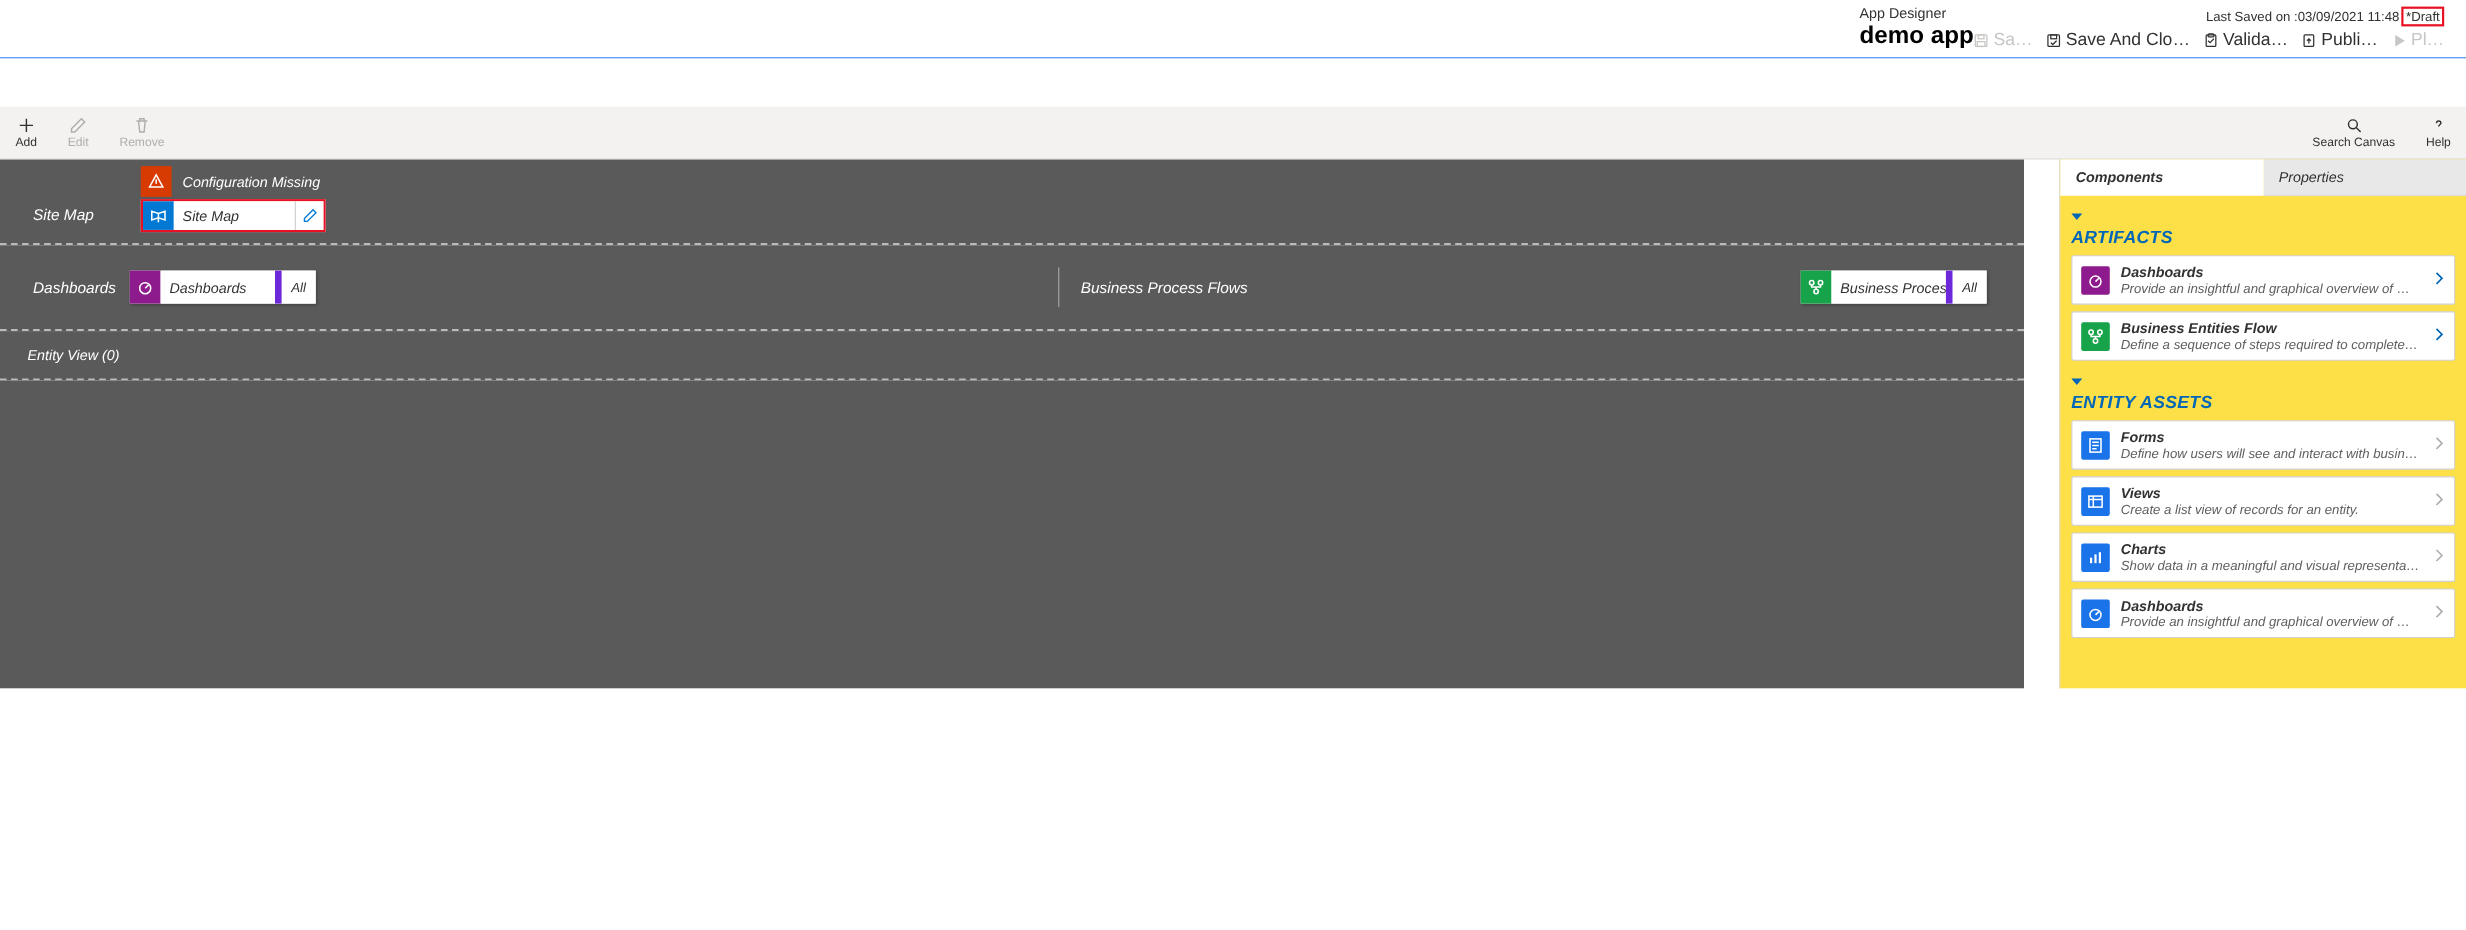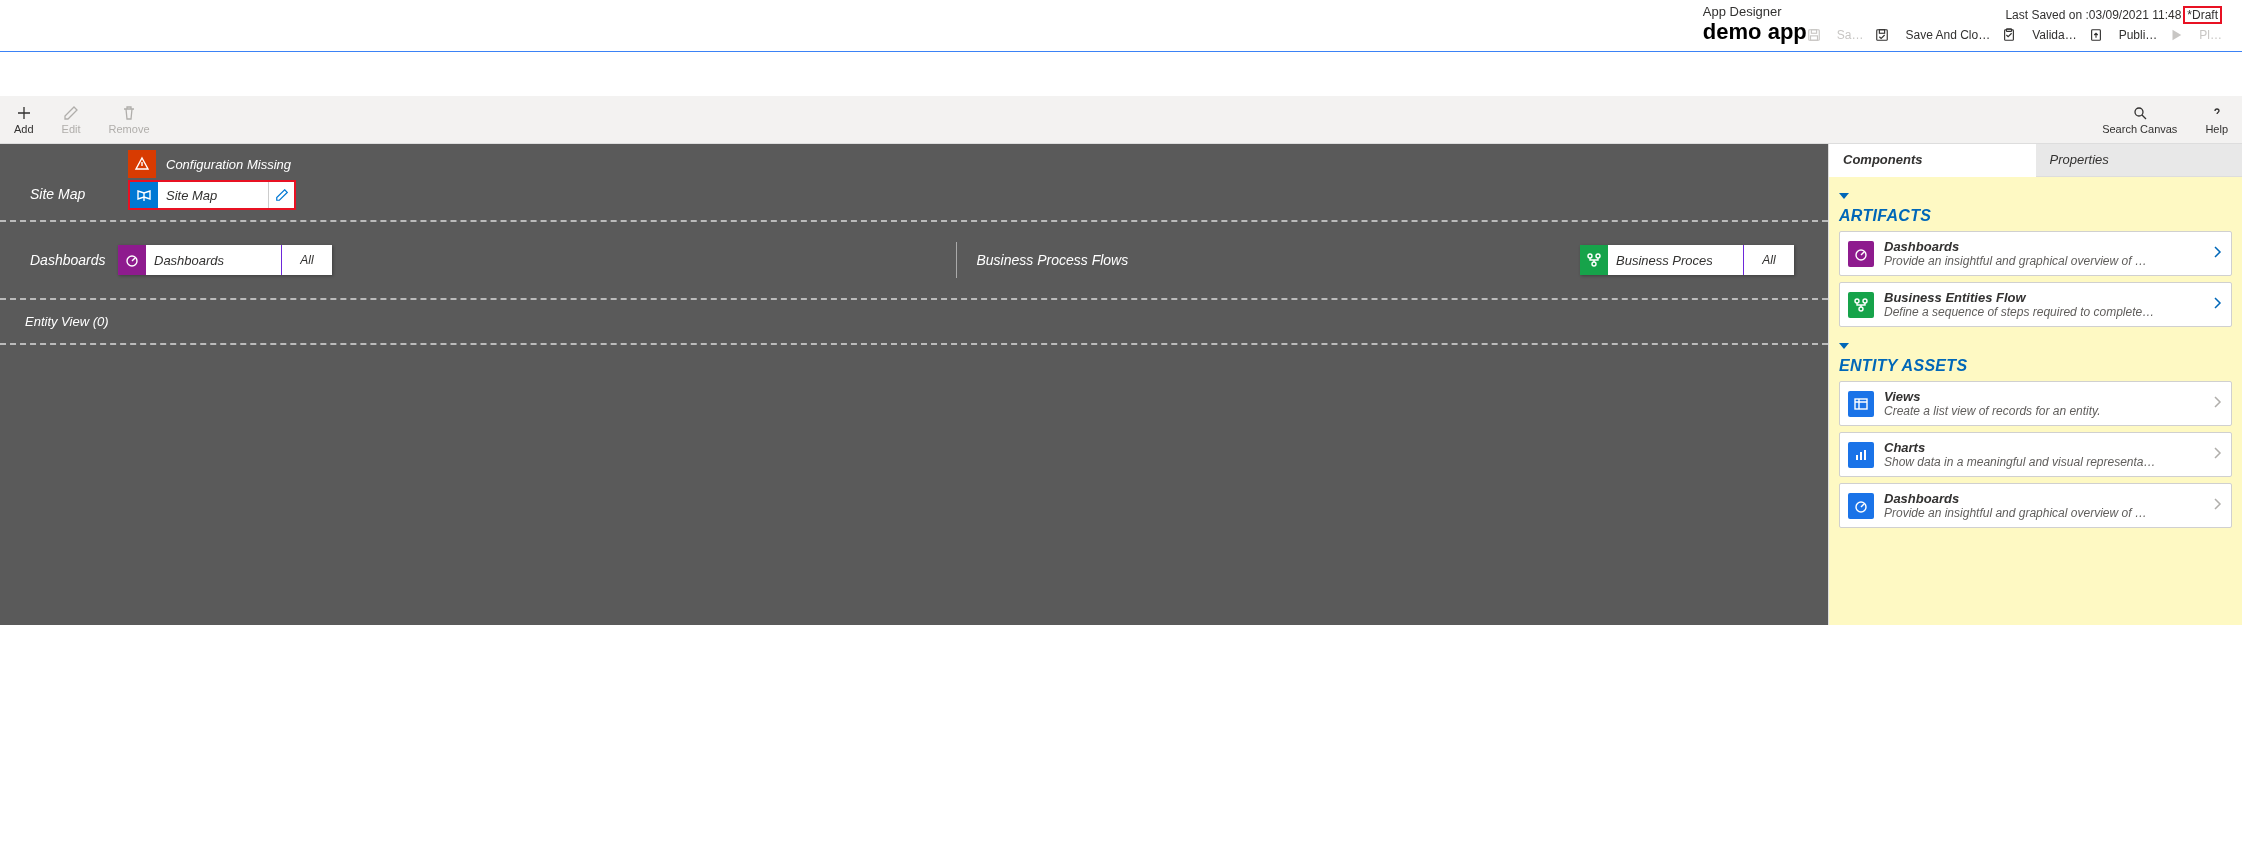--- a/index.html
+++ b/index.html
@@ -7,55 +7,55 @@
 
   
   .topbar { display: flex; align-items: flex-start; justify-content: flex-end; padding: 4px 20px 6px 10px; border-bottom: 1px solid #3b82f6; }
   .topbar-left { display: flex; flex-direction: column; }
   .app-designer-label { font-size: 13px; color: #323130; }
   .app-title { font-size: 22px; font-weight: 600; color: #000; margin-top: 0px; }
   .topbar-right { display: flex; flex-direction: column; align-items: flex-end; gap: 2px; margin-top:2px;}
   .save-status-row { display: flex; align-items: center; font-size: 12px; color: #323130; }
   .draft-badge { border: 2px solid #e81123; padding: 0px 2px; margin-left: 2px; }
   .cmdbar { display: flex; gap: 12px; align-items: center; margin-top:2px;}
-  .cmd-btn { display: flex; align-items: center; gap: 16px; font-size: 12px; color: #323130; cursor: pointer; }
+  .cmd-btn { display: flex; align-items: center; gap: 4px; font-size: 16px; color: #323130; cursor: pointer; }
   .cmd-btn.disabled { color: #c8c6c4; }
   .cmd-btn svg { width: 14px; height: 14px; }
 
   
   .toolbar { display: flex; justify-content: space-between; align-items: center; background: #f3f2f1; height: 48px; padding: 0 14px; border-bottom: 1px solid #ddd; margin-top: 44px;}
   .toolbar-left, .toolbar-right { display: flex; gap: 28px; }
   .tool-btn { display: flex; flex-direction: column; align-items: center; gap: 2px; font-size: 11px; color: #323130; cursor: pointer; }
   .tool-btn.disabled { color: #b0aeab; cursor: default;}
   .tool-btn svg { width: 16px; height: 16px; }
 
   
   .main { display: flex; font-style: italic; }
   .canvas { flex: 1; background: #fff; }
-  .sidepanel { width: 414px; border-left: 1px solid #ddd; background: #fef9c3; }
+  .sidepanel { width: 370px; border-left: 1px solid #ddd; background: #fde047; margin-left: 32px; }
 
   
   .canvas-section { background: #5a5a5a; color: #fff; position: relative; padding: 0; }
   .section-dashed-bottom { border-bottom: 2px dashed #bbb; }
   .config-missing { display: flex; align-items: center; height: 28px; margin-left: 128px; }
   .config-missing-icon { width: 28px; height: 28px; background: #d83b01; display:flex; align-items:center; justify-content:center;}
   .config-missing-label { margin-left: 10px; font-size: 13px; color:#fff;}
   .sitemap-tile { display: flex; align-items: stretch; border: 2px solid #e81123; height: 30px; margin-left: 128px; width: 168px; background:#fff;}
   .sitemap-tile .tile-icon { width: 28px; background:#0078d4; display:flex;align-items:center;justify-content:center;}
   .sitemap-tile .tile-body { flex:1; background:#fff; color:#323130; font-size:13px; display:flex;align-items:center; padding-left:8px;}
   .sitemap-tile .tile-edit { width: 26px; background:#fff; border-left:1px solid #ccc; display:flex;align-items:center;justify-content:center; color:#0078d4;}
   .sitemap-abs-label { position:absolute; left:30px; top: 42px; font-size:14px; color:#fff;}
 
   
   .row2 { padding: 20px 0; }
   .row2-inner { display:flex; align-items:center; }
   .tile { display:flex; align-items:stretch; height:30px; background:#fff; color:#323130; box-shadow: 1px 1px 3px rgba(0,0,0,0.3); }
   .tile .ti { width:28px; display:flex;align-items:center;justify-content:center;}
   .tile .tb { background:#fff; font-size:13px; display:flex; align-items:center; padding: 0 8px; }
-  .tile .tc { width:51px; border-left:1px solid #6d28d9; display:flex;align-items:center;justify-content:center; font-size:12px; color:#323130; background:#fff; cursor:pointer;margin-left:31px;}
+  .tile .tc { width:37px; border-left:6px solid #6d28d9; display:flex;align-items:center;justify-content:center; font-size:12px; color:#323130; background:#fff; cursor:pointer;}
   .tb-fixed { width: 104px; overflow:hidden; text-overflow:ellipsis; white-space:nowrap; }
   .vline { width:1px; height:36px; background:#aaa; margin: 0 20px; }
   .col { display:flex; align-items:center; }
   .col .label { width: 88px; font-size:14px; color:#fff;}
   .col.wide .label { width:180px; }
   .row2-inner { padding-left: 30px; }
   .spacer { flex:1; }
   .bpf-group { display:flex; align-items:center; padding-right: 34px;}
 
   
@@ -311,20 +311,37 @@
         </div>
       </div>
 
       <div class="group-header">
         <svg viewBox="0 0 10 10" fill="currentColor">
             <path d="M0 2l5 6 5-6z"></path>
           </svg>
         <span>ENTITY ASSETS</span>
       </div>
 
+      <div class="card">
+        <div class="card-icon ico-bluewhite">
+          <svg viewBox="0 0 16 16" width="16" height="16" fill="none" stroke="#fff" stroke-width="1.4">
+              <rect x="3" y="2" width="10" height="12"></rect>
+              <path d="M5 5h6M5 8h6M5 11h4"></path>
+            </svg>
+        </div>
+        <div class="card-text">
+          <div class="card-title">Forms</div>
+          <div class="card-desc">Define how users will see and interact with busin…</div>
+        </div>
+        <div class="card-chev muted">
+          <svg viewBox="0 0 10 16" width="10" height="16" fill="none" stroke="currentColor" stroke-width="1.5">
+              <path d="M2 3l5 5-5 5"></path>
+            </svg>
+        </div>
+      </div>
 
       <div class="card">
         <div class="card-icon ico-bluewhite">
           <svg viewBox="0 0 16 16" width="16" height="16" fill="none" stroke="#fff" stroke-width="1.4">
               <rect x="2" y="3" width="12" height="10"></rect>
               <path d="M2 6h12M6 3v10"></path>
             </svg>
         </div>
         <div class="card-text">
           <div class="card-title">Views</div>

